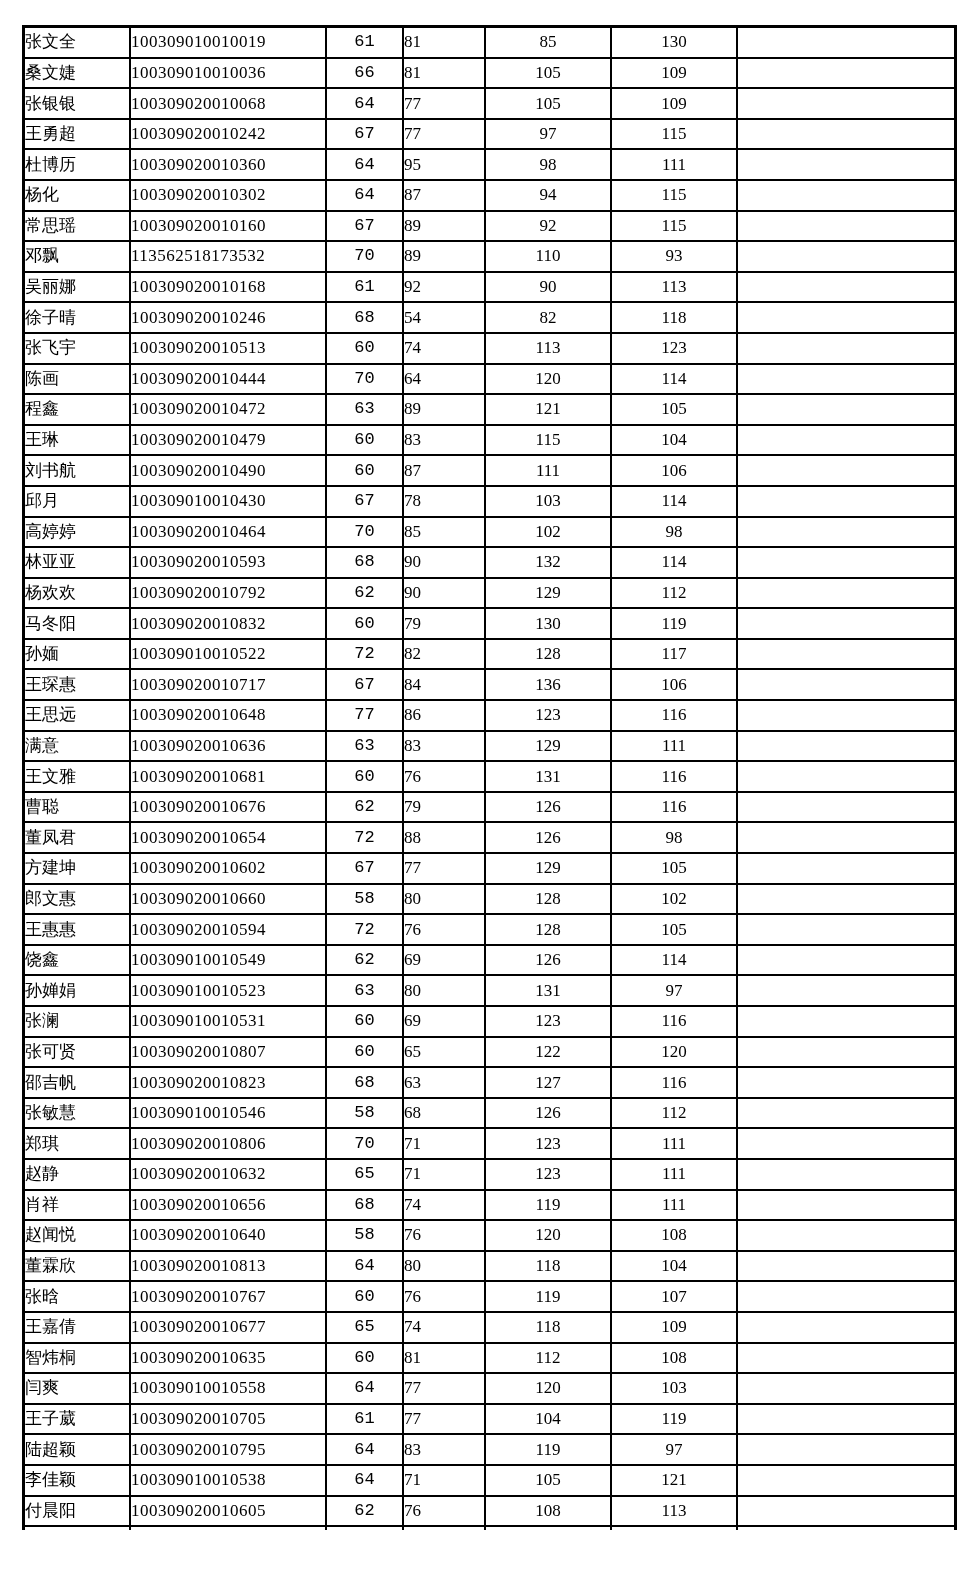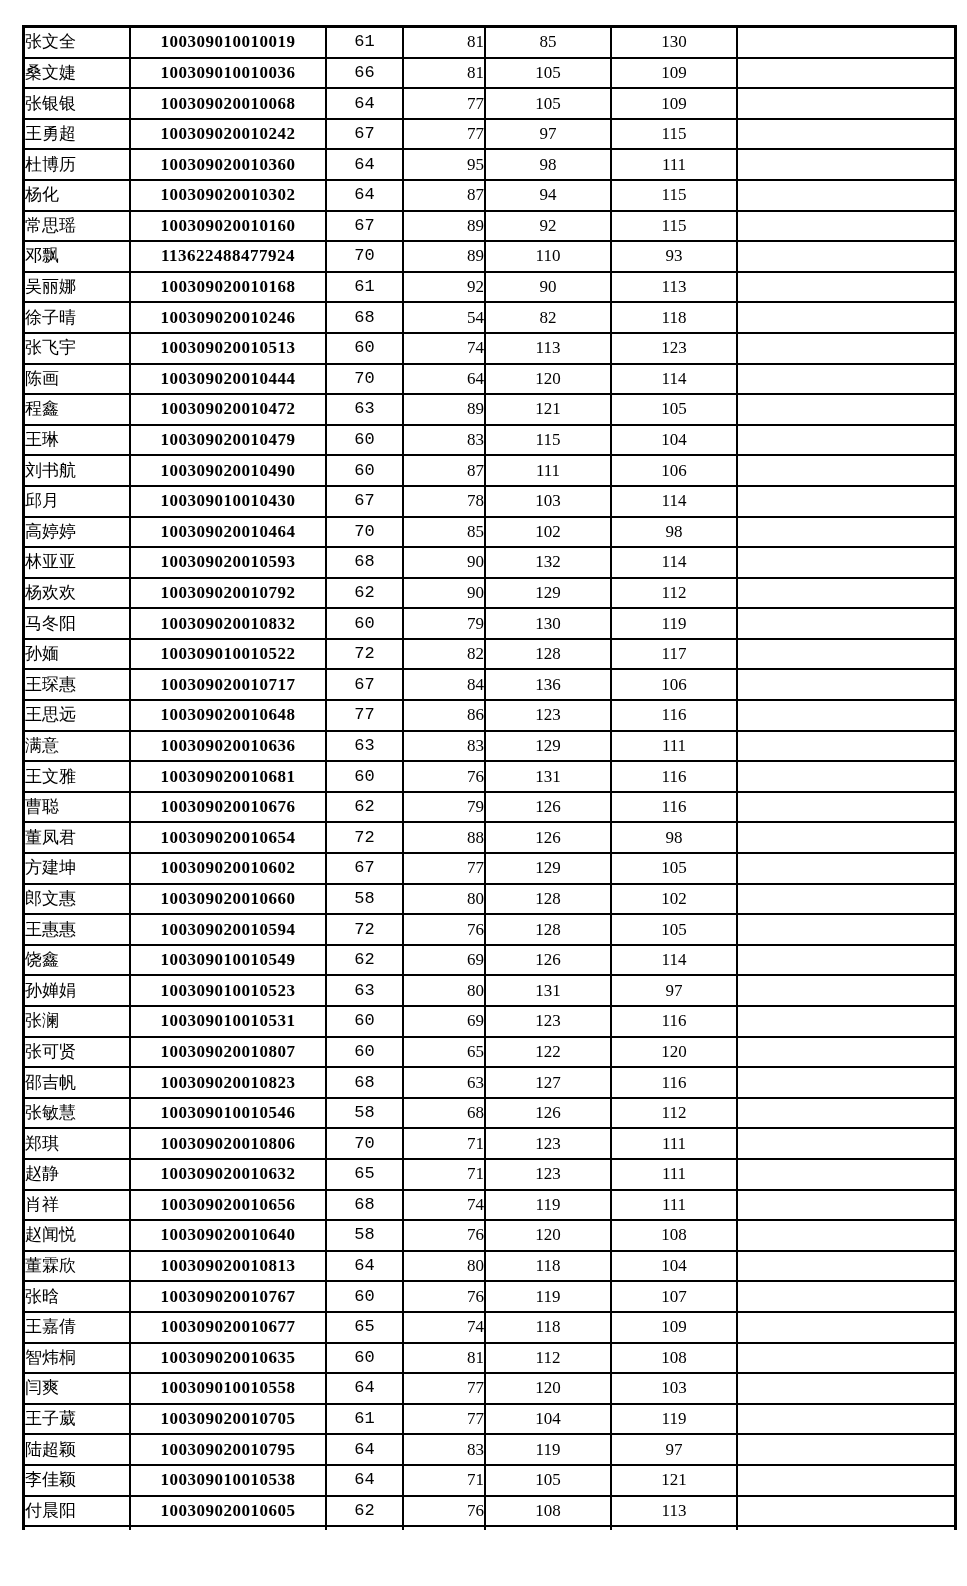--- a/index.html
+++ b/index.html
@@ -29,23 +29,23 @@
     font-size: 17px;
     color: #000000;
     padding: 0;
     white-space: nowrap;
     overflow: hidden;
     height: 28px;
     line-height: 28px;
   }
   table.score-table { border: 3px solid #000000; }
   td.col-name  { width: 104px; text-align: left; padding-left: 2px; }
-  td.col-id    { width: 194px; text-align: center; padding-left: 3px; letter-spacing: 0.5px; font-weight: bold; }
+  td.col-id    { width: 194px; text-align: left; padding-left: 3px; letter-spacing: 0.5px; }
   td.col-s1    { width: 75px;  text-align: center; font-family: Liberation Mono, monospace; }
-  td.col-s2    { width: 80px;  text-align: right; }
+  td.col-s2    { width: 80px;  text-align: left; }
   td.col-s3    { width: 124px; text-align: center; }
   td.col-s4    { width: 124px; text-align: center; }
   td.col-blank { width: 216px; }
 </style>
 </head>
 <body>
 
 <div class="page">
   <table class="score-table">
     <tbody>
@@ -107,21 +107,21 @@
           <td class="col-name">常思瑶</td>
           <td class="col-id">100309020010160</td>
           <td class="col-s1">67</td>
           <td class="col-s2">89</td>
           <td class="col-s3">92</td>
           <td class="col-s4">115</td>
           <td class="col-blank"></td>
         </tr>
         <tr>
           <td class="col-name">邓飘</td>
-          <td class="col-id">113622488477924</td>
+          <td class="col-id">113562518173532</td>
           <td class="col-s1">70</td>
           <td class="col-s2">89</td>
           <td class="col-s3">110</td>
           <td class="col-s4">93</td>
           <td class="col-blank"></td>
         </tr>
         <tr>
           <td class="col-name">吴丽娜</td>
           <td class="col-id">100309020010168</td>
           <td class="col-s1">61</td>

